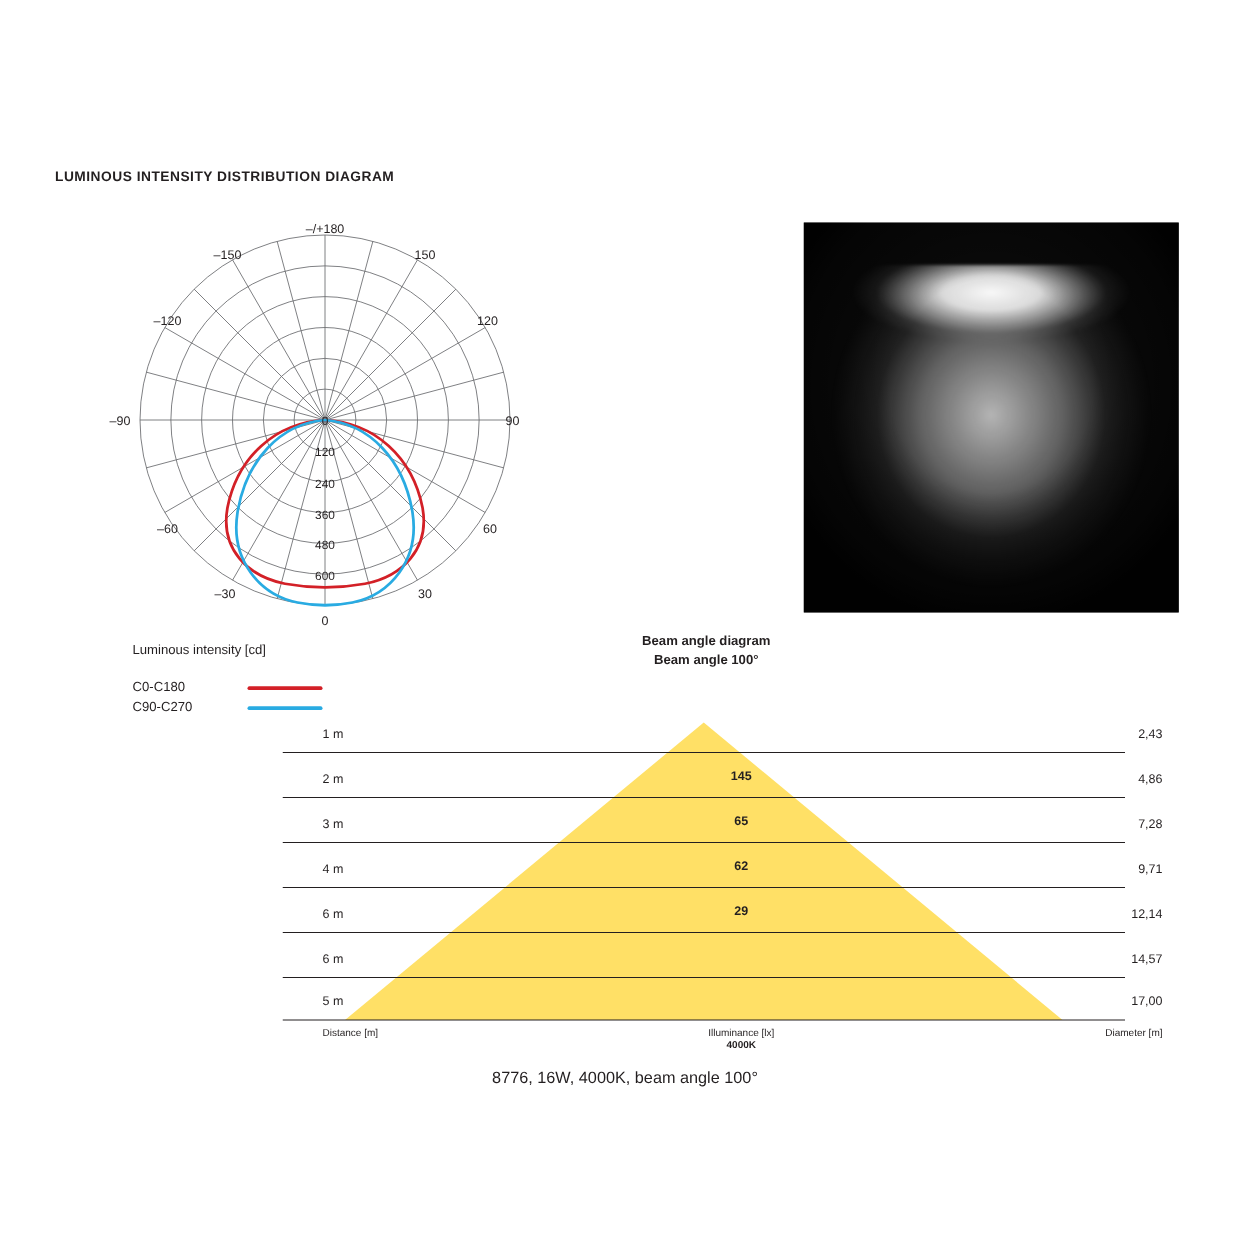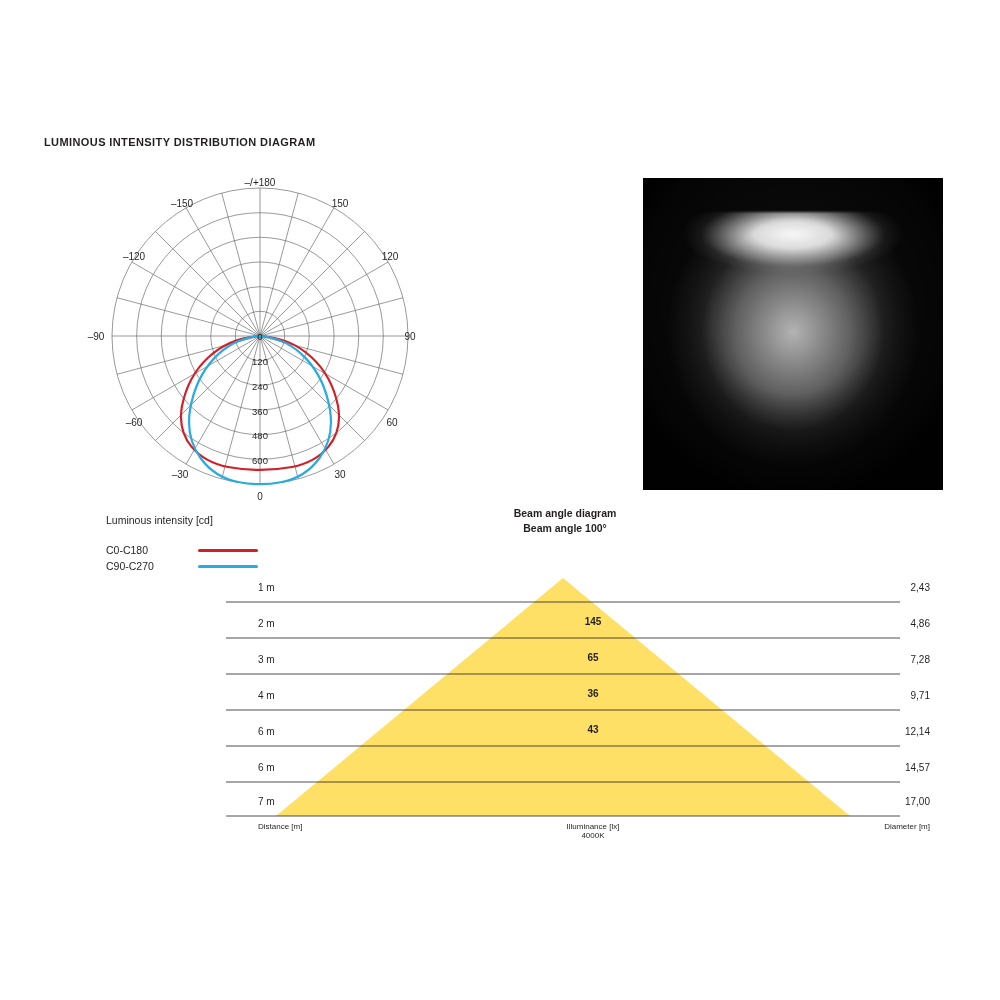--- a/index.html
+++ b/index.html
@@ -128,21 +128,21 @@
   .row-diam { right: 0; text-align: right; }
 
   .axis-cap {
     position: absolute;
     top: 254px;
     font-size: 8px;
     color: #231f20;
   }
   .axis-cap.left { left: 2px; }
   .axis-cap.center { left: 0; width: 674px; text-align: center; }
-  .axis-cap.center .sub { display: block; font-weight: normal; }
+  .axis-cap.center .sub { display: block; font-weight: bold; }
   .axis-cap.right { right: 0; }
 
   .caption {
     position: absolute;
     left: 0;
     top: 854px;
     width: 1000px;
     text-align: center;
     font-size: 13px;
     color: #231f20;
@@ -280,35 +280,36 @@
 
     <div class="row-dist" style="top:50px">2 m</div>
     <div class="row-illum" style="top:48px">145</div>
     <div class="row-diam" style="top:50px">4,86</div>
 
     <div class="row-dist" style="top:86px">3 m</div>
     <div class="row-illum" style="top:84px">65</div>
     <div class="row-diam" style="top:86px">7,28</div>
 
     <div class="row-dist" style="top:122px">4 m</div>
-    <div class="row-illum" style="top:120px">36</div>
+    <div class="row-illum" style="top:120px">62</div>
     <div class="row-diam" style="top:122px">9,71</div>
 
     <div class="row-dist" style="top:158px">6 m</div>
-    <div class="row-illum" style="top:156px">43</div>
+    <div class="row-illum" style="top:156px">29</div>
     <div class="row-diam" style="top:158px">12,14</div>
 
     <div class="row-dist" style="top:194px">6 m</div>
     <div class="row-diam" style="top:194px">14,57</div>
 
-    <div class="row-dist" style="top:228px">7 m</div>
+    <div class="row-dist" style="top:228px">5 m</div>
     <div class="row-diam" style="top:228px">17,00</div>
 
     <div class="axis-cap left">Distance [m]</div>
     <div class="axis-cap center">
       <span>Illuminance [lx]</span>
       <span class="sub">4000K</span>
     </div>
     <div class="axis-cap right">Diameter [m]</div>
   </div>
 
+  <div class="caption">8776, 16W, 4000K, beam angle 100°</div>
 
 </div>
 
 </body></html>

